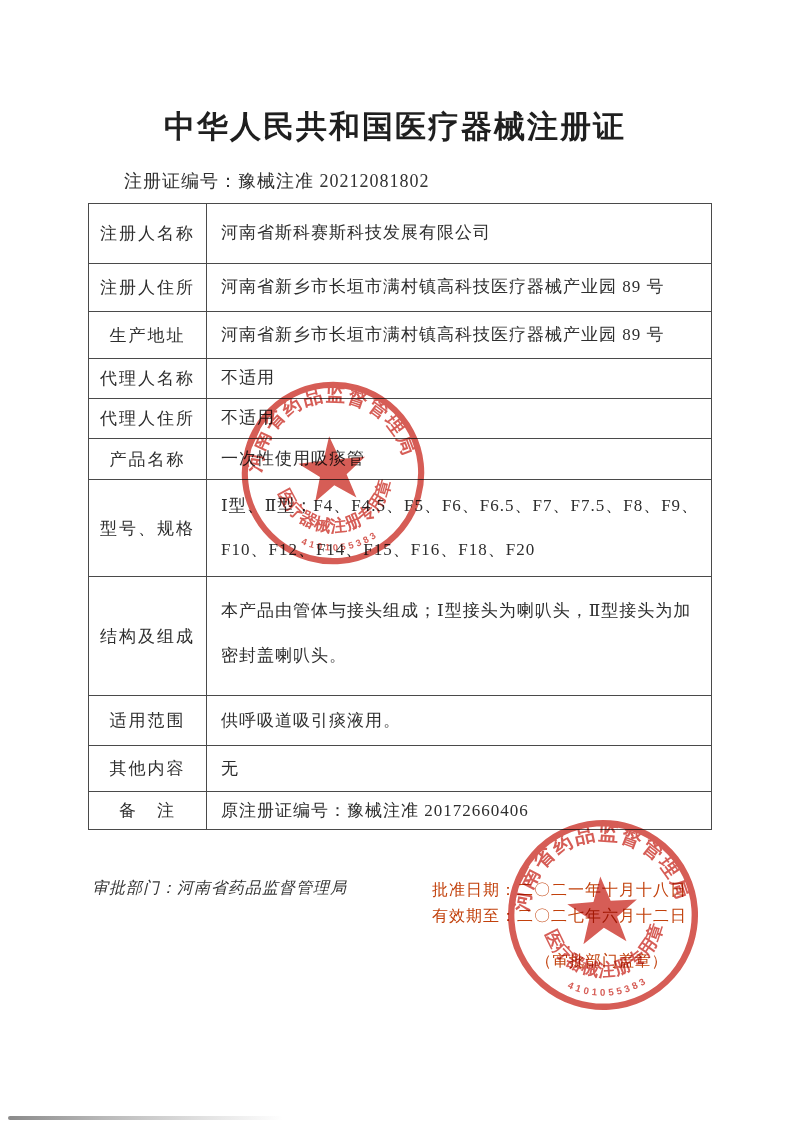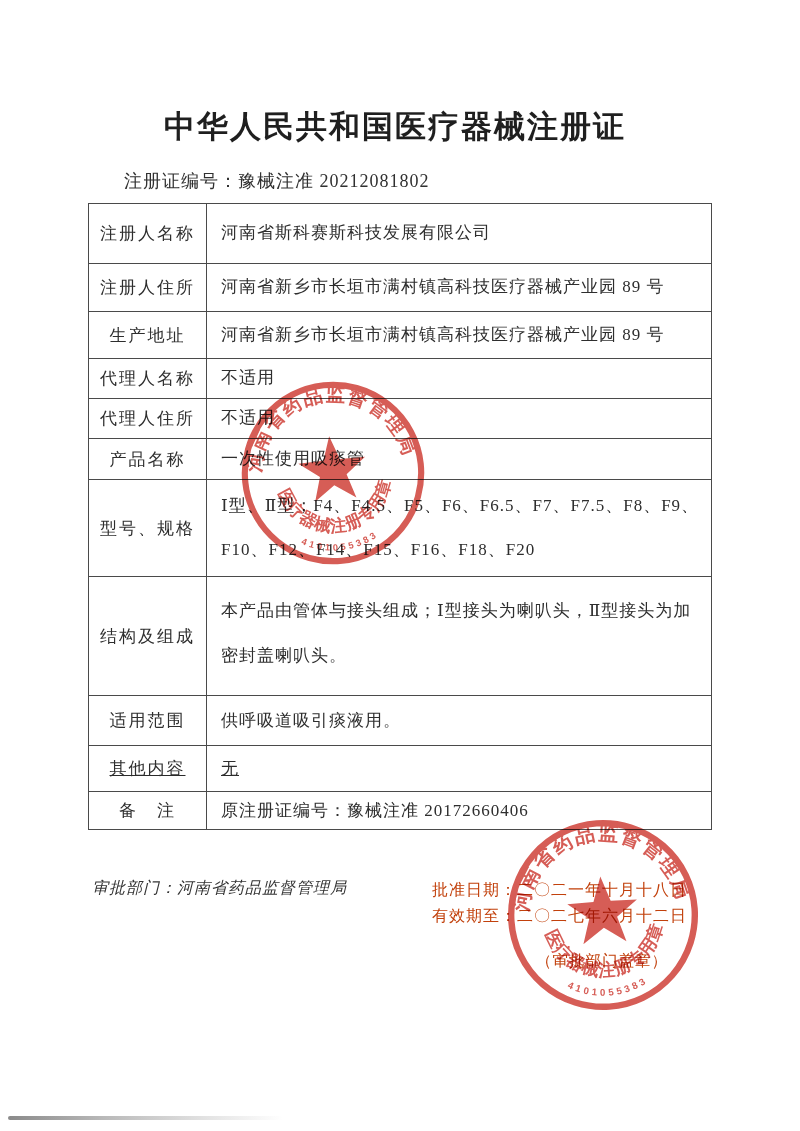--- a/index.html
+++ b/index.html
@@ -51,21 +51,21 @@
     margin-left:48px;
   }
   td.val{
     padding:4px 10px 4px 14px;
     letter-spacing:1px;
     line-height:1.55;
   }
   tr.r1{height:60px;} tr.r2{height:48px;} tr.r3{height:47px;padding-left:18px;}
   tr.r4{height:40px;} tr.r5{height:40px;} tr.r6{height:41px;}
   tr.r7{height:91px;} tr.r8{height:119px;} tr.r9{height:50px;}
-  tr.r10{height:49px;} tr.r11{height:46px;text-decoration:underline;} tr.r12{height:38px;}
+  tr.r10{height:49px;} tr.r11{height:46px;} tr.r12{height:38px;}
   tr.r7 td.val{line-height:2.6;}
   tr.r8 td.val{line-height:2.6;vertical-align:top;padding-top:12px;}
   .footer-dept{
     position:absolute;left:92px;top:878px;
     font-size:16px;letter-spacing:1px;color:#333;font-style:italic;
   }
   .dates{
     position:absolute;left:432px;top:877px;
     font-size:16px;letter-spacing:1px;color:#c2410c;
     line-height:25.5px;

